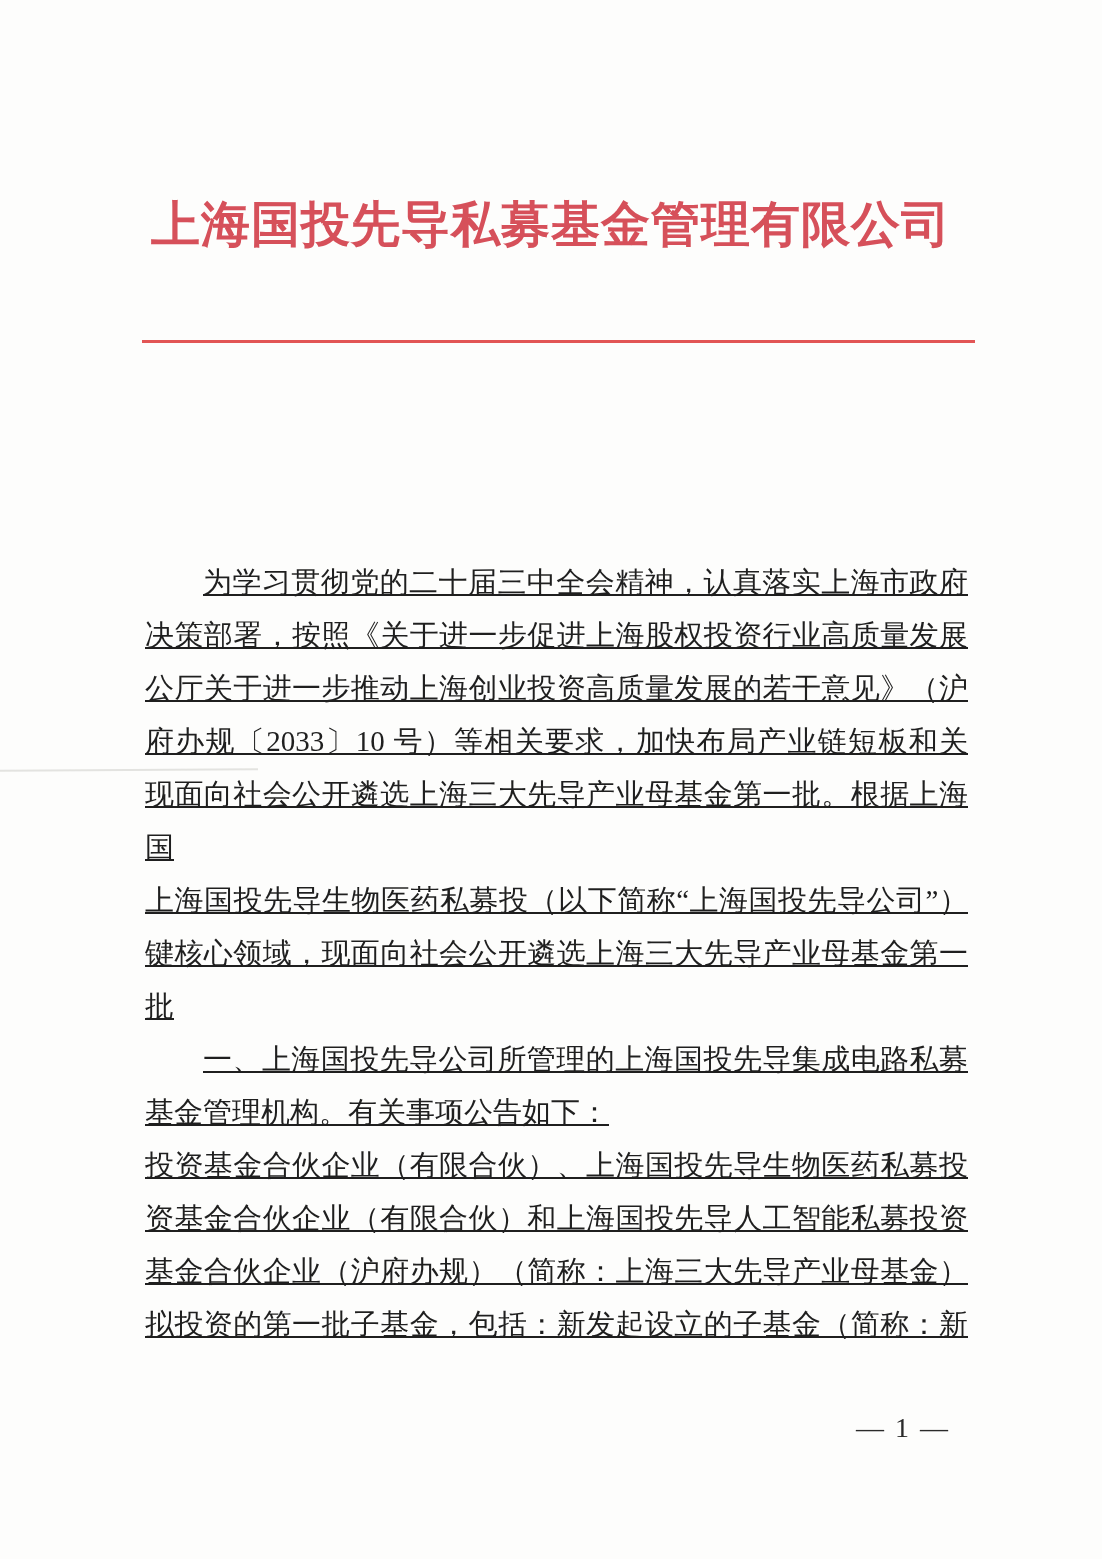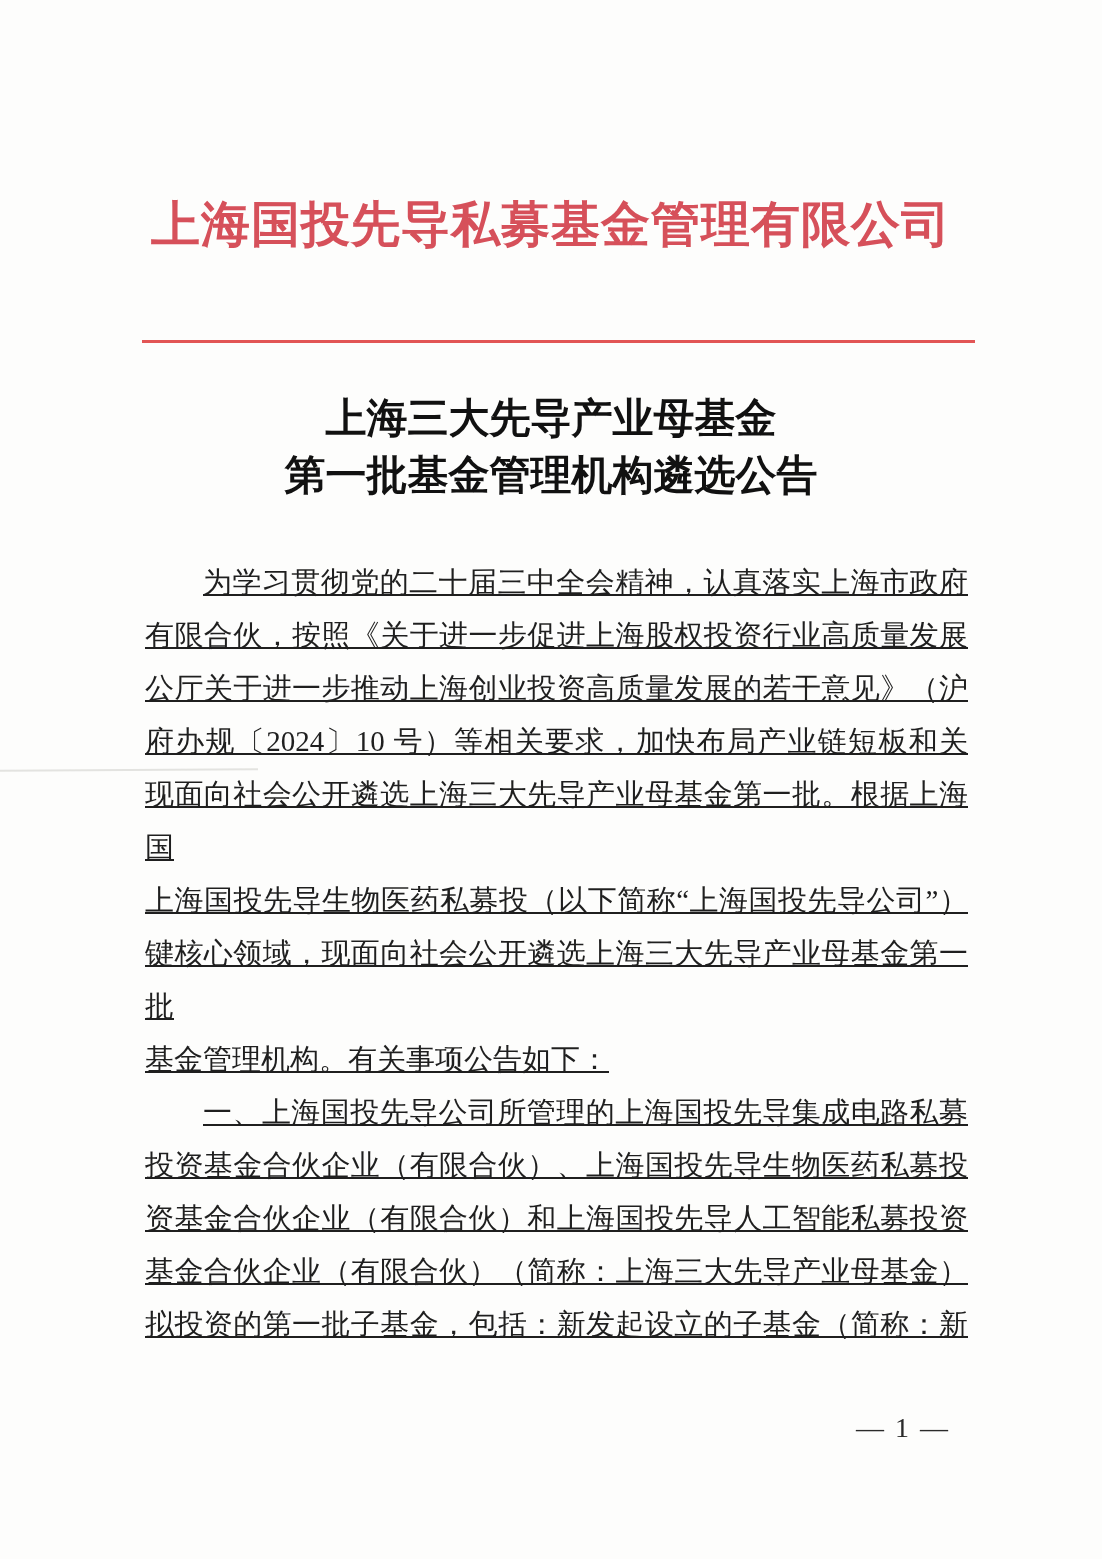--- a/index.html
+++ b/index.html
@@ -89,38 +89,34 @@
 </style>
 </head>
 <body>
 
 <div class="page">
 
   <div class="letterhead">上海国投先导私募基金管理有限公司</div>
 
   <div class="letterhead-rule"></div>
 
-  <div class="doc-title">
-    <div>上海三大先导产业母基金</div>
-    <div>第一批基金管理机构遴选公告</div>
-  </div>
 
   <div class="scan-artifact"></div>
 
   <div class="body-text">
       <div class="body-line indent fill">为学习贯彻党的二十届三中全会精神，认真落实上海市政府</div>
-      <div class="body-line fill">有限合伙，按照《关于进一步促进上海股权投资行业高质量发展</div>
+      <div class="body-line fill">决策部署，按照《关于进一步促进上海股权投资行业高质量发展</div>
       <div class="body-line fill">公厅关于进一步推动上海创业投资高质量发展的若干意见》（沪</div>
-      <div class="body-line fill">府办规〔2024〕10 号）等相关要求，加快布局产业链短板和关</div>
+      <div class="body-line fill">府办规〔2033〕10 号）等相关要求，加快布局产业链短板和关</div>
       <div class="body-line fill">现面向社会公开遴选上海三大先导产业母基金第一批。根据上海国</div>
       <div class="body-line fill">上海国投先导生物医药私募投（以下简称“上海国投先导公司”）</div>
       <div class="body-line fill">键核心领域，现面向社会公开遴选上海三大先导产业母基金第一批</div>
+      <div class="body-line indent fill">一、上海国投先导公司所管理的上海国投先导集成电路私募</div>
       <div class="body-line">基金管理机构。有关事项公告如下：</div>
-      <div class="body-line indent fill">一、上海国投先导公司所管理的上海国投先导集成电路私募</div>
       <div class="body-line fill">投资基金合伙企业（有限合伙）、上海国投先导生物医药私募投</div>
       <div class="body-line fill">资基金合伙企业（有限合伙）和上海国投先导人工智能私募投资</div>
-      <div class="body-line fill">基金合伙企业（有限合伙）（简称：上海三大先导产业母基金）</div>
+      <div class="body-line fill">基金合伙企业（沪府办规）（简称：上海三大先导产业母基金）</div>
       <div class="body-line fill">拟投资的第一批子基金，包括：新发起设立的子基金（简称：新</div>
     </div>
 
   <div class="page-number">— 1 —</div>
 
 </div>
 
 </body></html>

